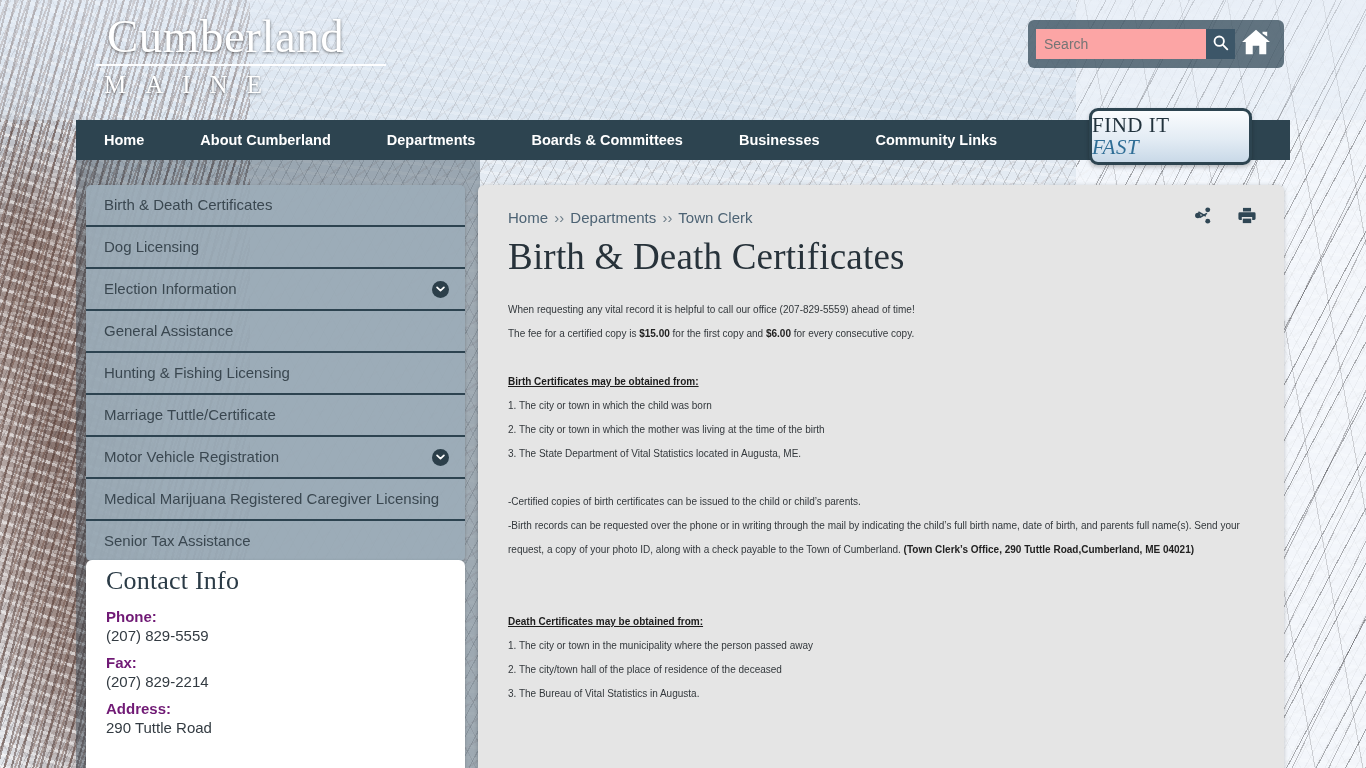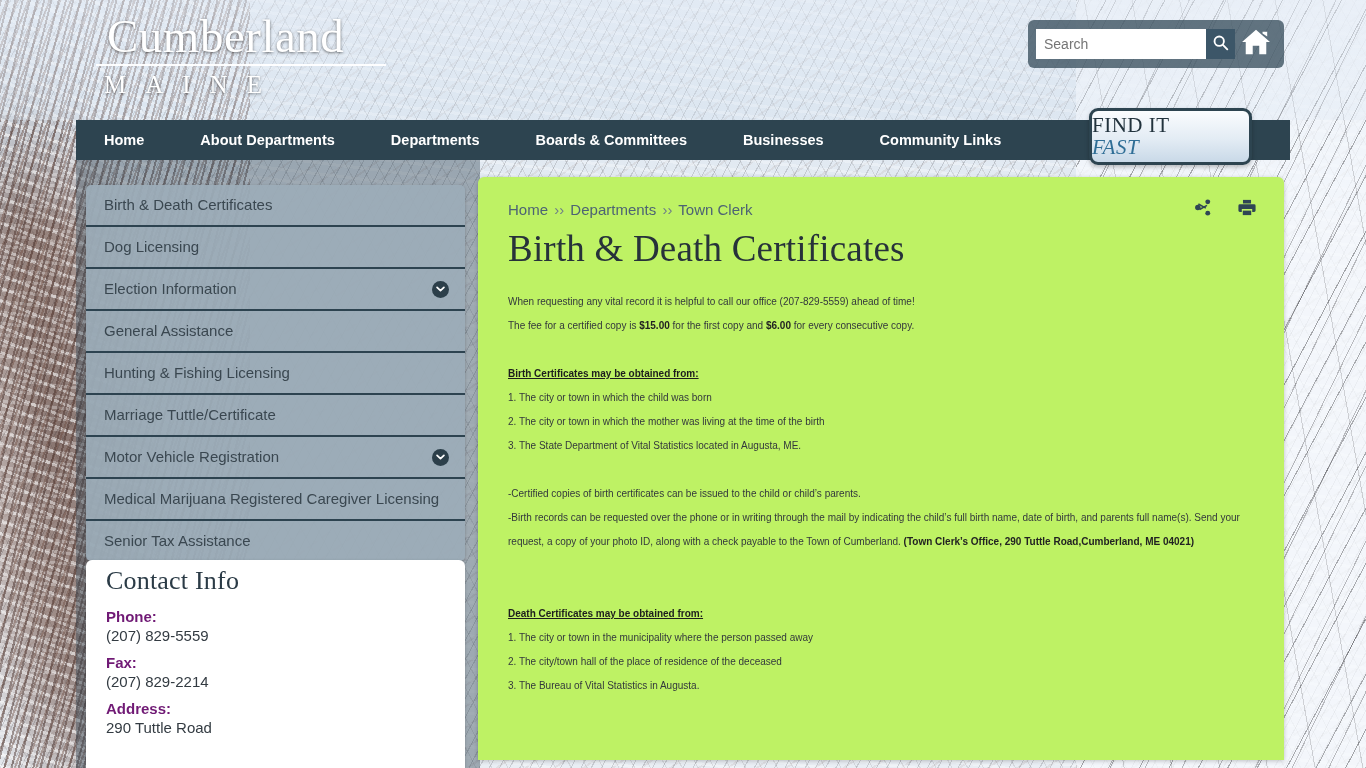--- a/index.html
+++ b/index.html
@@ -83,21 +83,21 @@
   
   #search-panel {
     position: absolute; left: 1028px; top: 20px;
     width: 256px; height: 48px;
     background: rgba(58,80,94,0.78);
     border-radius: 6px;
     display: flex; align-items: center; padding: 0 8px;
   }
   #search-input {
     width: 170px; height: 30px; border: none; outline: none;
-    background: #ffffff; color: #555; font-size: 14px;
+    background: #fca5a5; color: #555; font-size: 14px;
     font-family: "Liberation Sans", sans-serif;
     padding: 0 8px;
   }
   #search-btn {
     width: 32px; height: 30px; background: #3c5668; border: none;
     display: flex; align-items: center; justify-content: center;
     cursor: pointer;
   }
   #home-btn {
     width: 44px; height: 40px; display: flex; align-items: center;
@@ -165,22 +165,22 @@
   #contact-card h2 {
     font-family: "Liberation Serif", serif;
     font-size: 26px; font-weight: 400; color: #2b3b46;
     margin-bottom: 12px; letter-spacing: .2px;
   }
   .ci-label { color: #701a75; font-weight: 700; font-size: 15px; margin-top: 10px; }
   .ci-value { color: #333b42; font-size: 15px; margin-top: 2px; }
 
   
   #content {
-    position: absolute; left: 478px; top: 177px; width: 806px; height: 583px;
-    background: #bef264; border-radius: 6px 6px 0 0;
+    position: absolute; left: 478px; top: 185px; width: 806px; height: 583px;
+    background: #e5e5e5; border-radius: 6px 6px 0 0;
     padding: 24px 30px 0 30px;
     box-shadow: 0 1px 4px rgba(0,0,0,.22);
     overflow: hidden;
   }
   #content-tools {
     position: absolute; right: 28px; top: 22px;
     display: flex; gap: 26px; align-items: center;
   }
   .tool-icon { cursor: pointer; display: block; }
   #breadcrumb { font-size: 15px; color: #5a6a76; margin-bottom: 4px; }
@@ -227,21 +227,21 @@
       <svg width="30" height="28" viewBox="0 0 32 30" fill="#ffffff">
         <path d="M16 2 L1 15 L5 15 L5 28 L12.5 28 L12.5 19 L19.5 19 L19.5 28 L27 28 L27 15 L31 15 Z"></path>
         <path d="M23 4 L28 4 L28 9 L23 6 Z"></path>
       </svg>
     </span>
   </div>
 </div>
 
 <nav id="navbar">
   <div class="nav-item">Home</div>
-  <div class="nav-item">About Departments</div>
+  <div class="nav-item">About Cumberland</div>
   <div class="nav-item">Departments</div>
   <div class="nav-item">Boards &amp; Committees</div>
   <div class="nav-item">Businesses</div>
   <div class="nav-item">Community Links</div>
 </nav>
 
 <div id="find-it-fast">
   <div class="l1">FIND IT</div>
   <div class="l2">FAST</div>
 </div>

